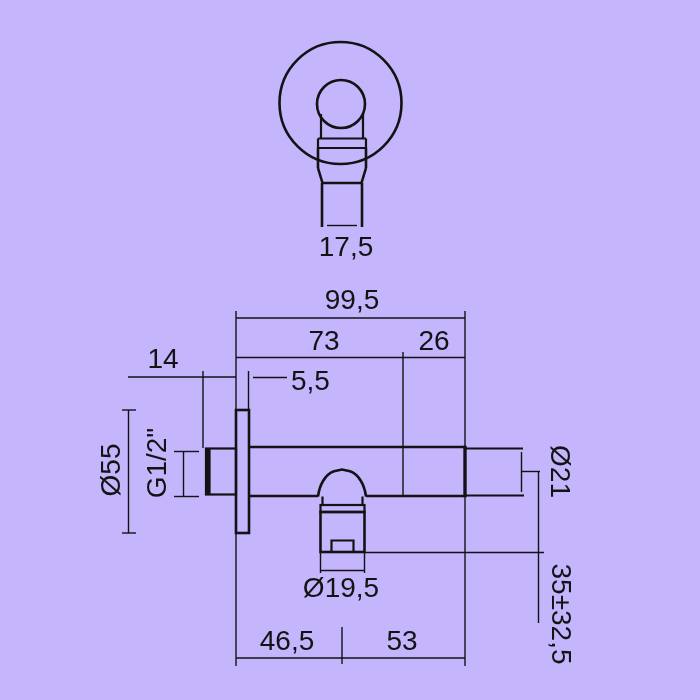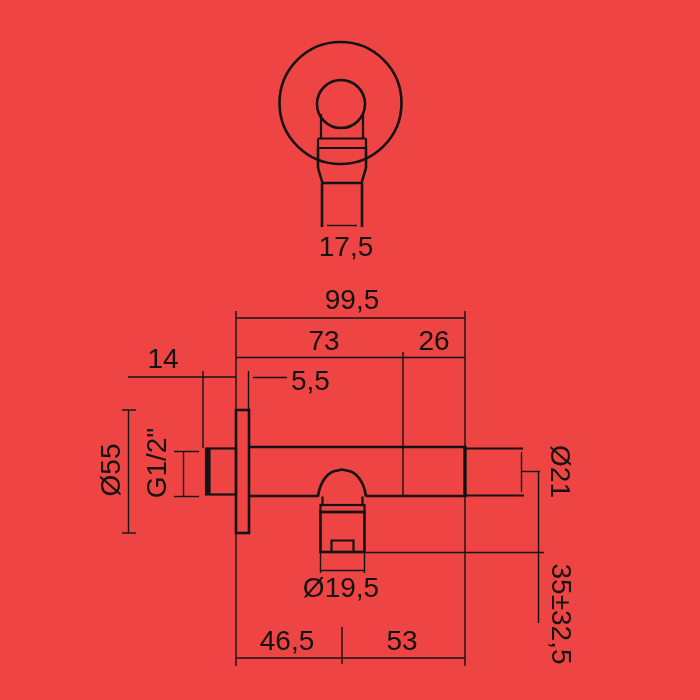--- a/index.html
+++ b/index.html
@@ -1,19 +1,19 @@
 <!DOCTYPE html>
 <html><head>
 <meta charset="utf-8">
 <style>
   html, body { margin: 0; padding: 0; background: #ffffff; }
   .canvas {
     position: relative;
     width: 700px; height: 700px;
-    background: #ef4444;
+    background: #c4b5fd;
     font-family: "Liberation Sans", sans-serif;
   }
   svg { display: block; }
   
   .ol  { stroke: #131313; stroke-width: 2.6; fill: none; stroke-linecap: butt; }
   .ol2 { stroke: #131313; stroke-width: 2.2; fill: none; }
   .face { stroke: #131313; stroke-width: 3.4; fill: none; }
   .heavy { stroke: #131313; stroke-width: 5.2; fill: none; }
   
   .dl { stroke: #131313; stroke-width: 1.4; fill: none; }

